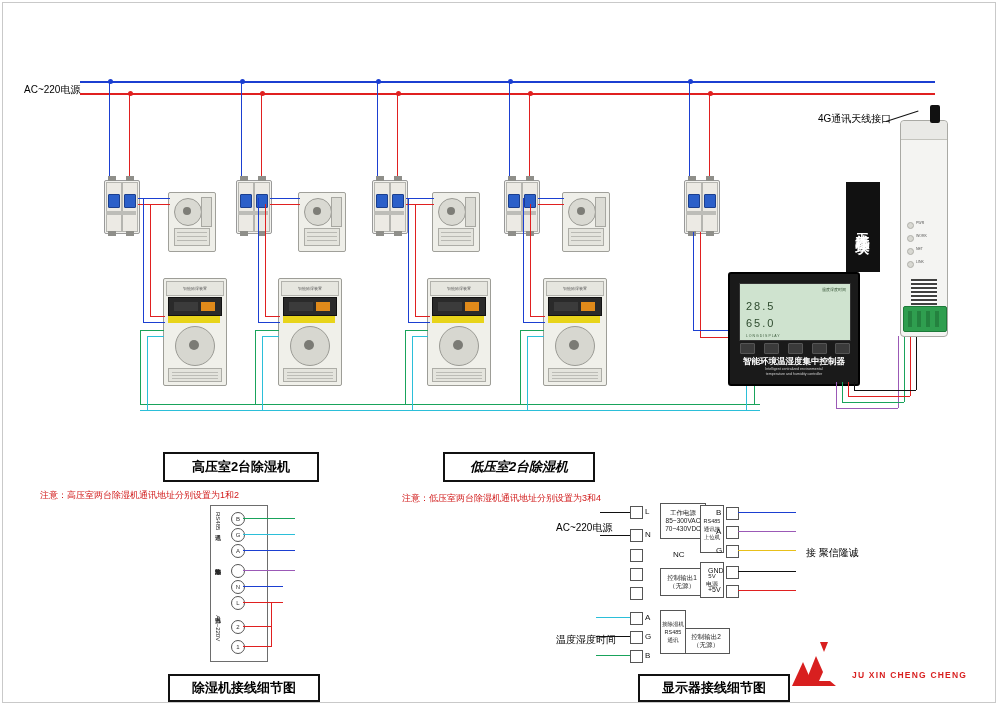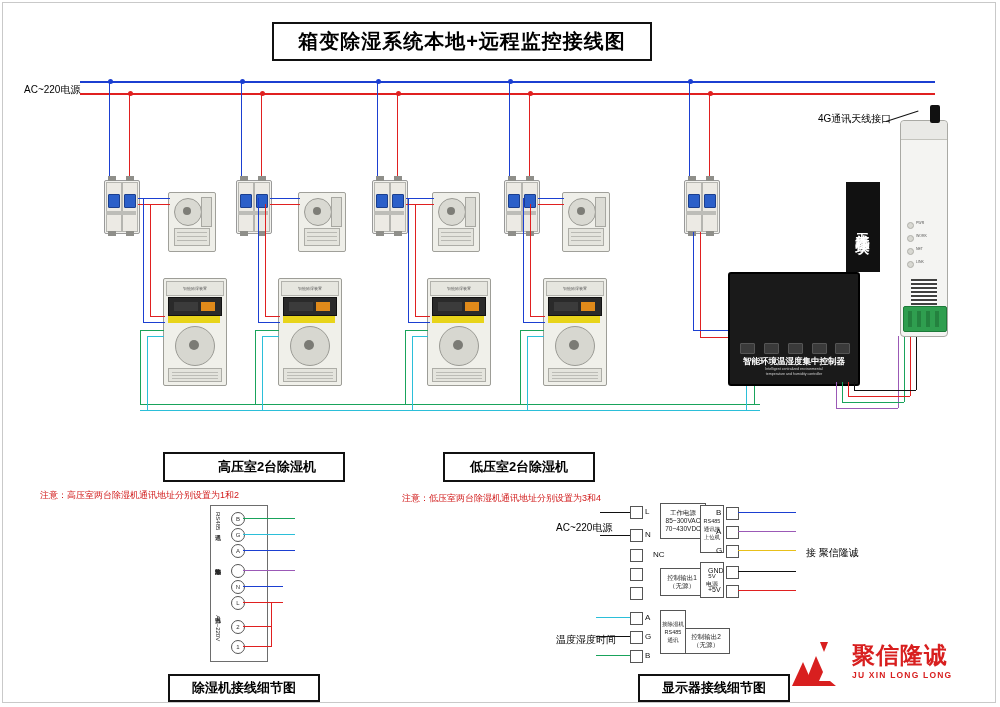--- a/index.html
+++ b/index.html
@@ -123,21 +123,20 @@
   .logo .mark{position:absolute;left:0;top:2px;width:56px;height:46px;}
   .logo .txt{position:absolute;left:62px;top:2px;font-size:23px;font-weight:bold;color:#d81f1f;letter-spacing:1px;}
   .logo .pin{position:absolute;left:62px;top:32px;font-size:8.5px;font-weight:bold;color:#d81f1f;letter-spacing:1.2px;}
 </style>
 </head>
 <body>
 
 <div class="canvas">
   <div class="border"></div>
 
-  <div class="title-box">箱变除湿系统本地+远程监控接线图</div>
 
   <div class="lbl" style="left:24px;top:83px;">AC~220电源</div>
 
   <div class="w wh blue" style="left:80px;top:81px;width:855px;height:2px;"></div>
 
   <div class="w wh red" style="left:80px;top:93px;width:855px;height:2px;"></div>
 
   <div class="dot blue" style="left:108px;top:79px;"></div>
   <div class="dot red" style="left:128px;top:91px;"></div>
   <div class="dot blue" style="left:240px;top:79px;"></div>
@@ -387,20 +386,26 @@
   <div class="w wh green" style="left:520px;top:330px;width:24px;"></div>
   <div class="w wv cyan" style="left:527px;top:336px;height:74px;"></div>
   <div class="w wh cyan" style="left:527px;top:336px;width:17px;"></div>
 
   <div class="w wv green" style="left:754px;top:386px;height:18px;"></div>
   <div class="w wh green" style="left:754px;top:404px;width:6px;"></div>
   <div class="w wv cyan" style="left:746px;top:386px;height:24px;"></div>
   <div class="w wh cyan" style="left:746px;top:410px;width:14px;"></div>
 
   <div class="ctrl">
+    <div class="lcd">
+      <div class="lcdtop">温度湿度时间</div>
+      <div class="lcdrow">28.5</div>
+      <div class="lcdrow2">65.0</div>
+      <div class="lcdbot">L O N G  D I S P L A Y</div>
+    </div>
     <div class="btns">
       <span style="left:0"></span>
         <span style="left:24px"></span>
         <span style="left:48px"></span>
       <span style="left:72px"></span>
         <span style="left:95px"></span>
     </div>
     <div class="ctitle">智能环境温湿度集中控制器</div>
     <div class="csub">Intelligent centralized environmental<br>temperature and humidity controller</div>
   </div>
@@ -445,22 +450,22 @@
         <i style="left:13px"></i>
         <i style="left:22px"></i>
         <i style="left:31px"></i>
     </div>
   </div>
   <div class="wm-label">无线模块</div>
 
   <div class="lbl" style="left:818px;top:112px;">4G通讯天线接口</div>
   <div class="w wh black" style="left:886px;top:121px;width:34px;transform:rotate(-18deg);transform-origin:left center;"></div>
 
-  <div class="cap" style="left:163px;top:452px;width:152px;height:26px;padding-left:26px;">高压室2台除湿机</div>
-  <div class="cap" style="left:443px;top:452px;width:148px;height:26px;">低压室2台除湿机</div>
+  <div class="cap" style="left:163px;top:452px;width:152px;height:26px;">高压室2台除湿机</div>
+  <div class="cap" style="left:443px;top:452px;width:148px;height:26px;font-style:italic;">低压室2台除湿机</div>
 
   <div class="lbl-red" style="left:40px;top:489px;">注意：高压室两台除湿机通讯地址分别设置为1和2</div>
   <div class="lbl-red" style="left:402px;top:492px;">注意：低压室两台除湿机通讯地址分别设置为3和4</div>
 
   <div class="cap" style="left:168px;top:674px;width:148px;height:24px;">除湿机接线细节图</div>
   <div class="cap" style="left:638px;top:674px;width:148px;height:24px;">显示器接线细节图</div>
 
   <div class="detailA"></div>
   <div class="term-circ" style="left:231px;top:512px;">B</div>
   <div class="term-circ" style="left:231px;top:528px;">G</div>
@@ -484,21 +489,21 @@
   <div class="w wh red" style="left:243px;top:626px;width:28px;"></div>
   <div class="w wh red" style="left:243px;top:646px;width:28px;"></div>
   <div class="w wv red" style="left:271px;top:602px;height:45px;"></div>
 
   <div class="lbl" style="left:556px;top:521px;">AC~220电源</div>
   <div class="tsq" style="left:630px;top:506px;"></div>
   <div class="tlabel" style="left:645px;top:507px;">L</div>
   <div class="tsq" style="left:630px;top:529px;"></div>
   <div class="tlabel" style="left:645px;top:530px;">N</div>
   <div class="tsq" style="left:630px;top:549px;"></div>
-  <div class="tlabel" style="left:653px;top:550px;">NC</div>
+  <div class="tlabel" style="left:673px;top:550px;">NC</div>
   <div class="tsq" style="left:630px;top:568px;"></div>
   <div class="tsq" style="left:630px;top:587px;"></div>
   <div class="tsq" style="left:630px;top:612px;"></div>
   <div class="tlabel" style="left:645px;top:613px;">A</div>
   <div class="tsq" style="left:630px;top:631px;"></div>
   <div class="tlabel" style="left:645px;top:632px;">G</div>
   <div class="tsq" style="left:630px;top:650px;"></div>
   <div class="tlabel" style="left:645px;top:651px;">B</div>
 
   <div class="tbox" style="left:660px;top:503px;width:44px;height:34px;">
@@ -545,16 +550,15 @@
   <div class="w wh black" style="left:596px;top:636px;width:34px;"></div>
   <div class="w wh black" style="left:600px;top:512px;width:30px;"></div>
   <div class="w wh black" style="left:600px;top:535px;width:30px;"></div>
 
   <div class="logo">
     <svg class="mark" viewBox="0 0 56 46">
       <polygon points="14,46 26,16 33,32 29,41 40,41 46,46" fill="#d81f1f"></polygon>
       <polygon points="2,46 13,22 20,38 16,46" fill="#d81f1f"></polygon>
       <polygon points="30,2 38,2 34,12" fill="#d81f1f"></polygon>
     </svg>
-    <div class="txt">聚信隆诚</div>
-    <div class="pin">JU XIN LONG LONG</div>
+    <div class="pin">JU XIN CHENG CHENG</div>
   </div>
 </div>
 
 </body></html>

